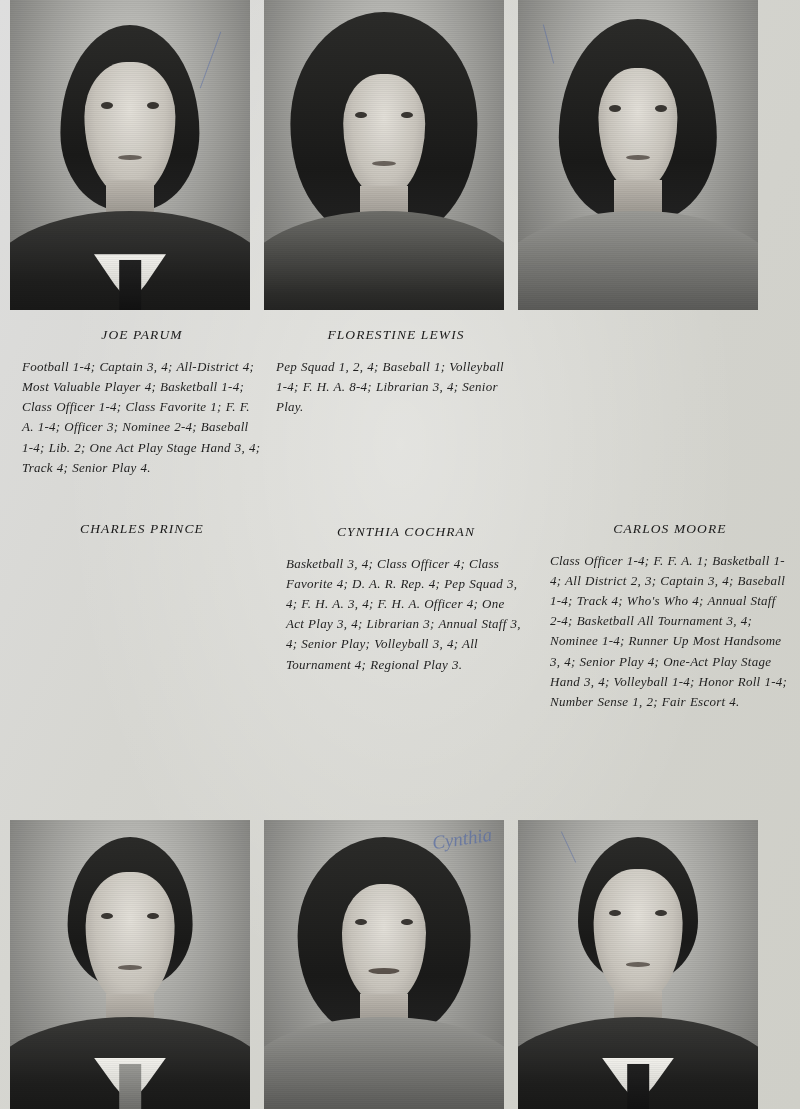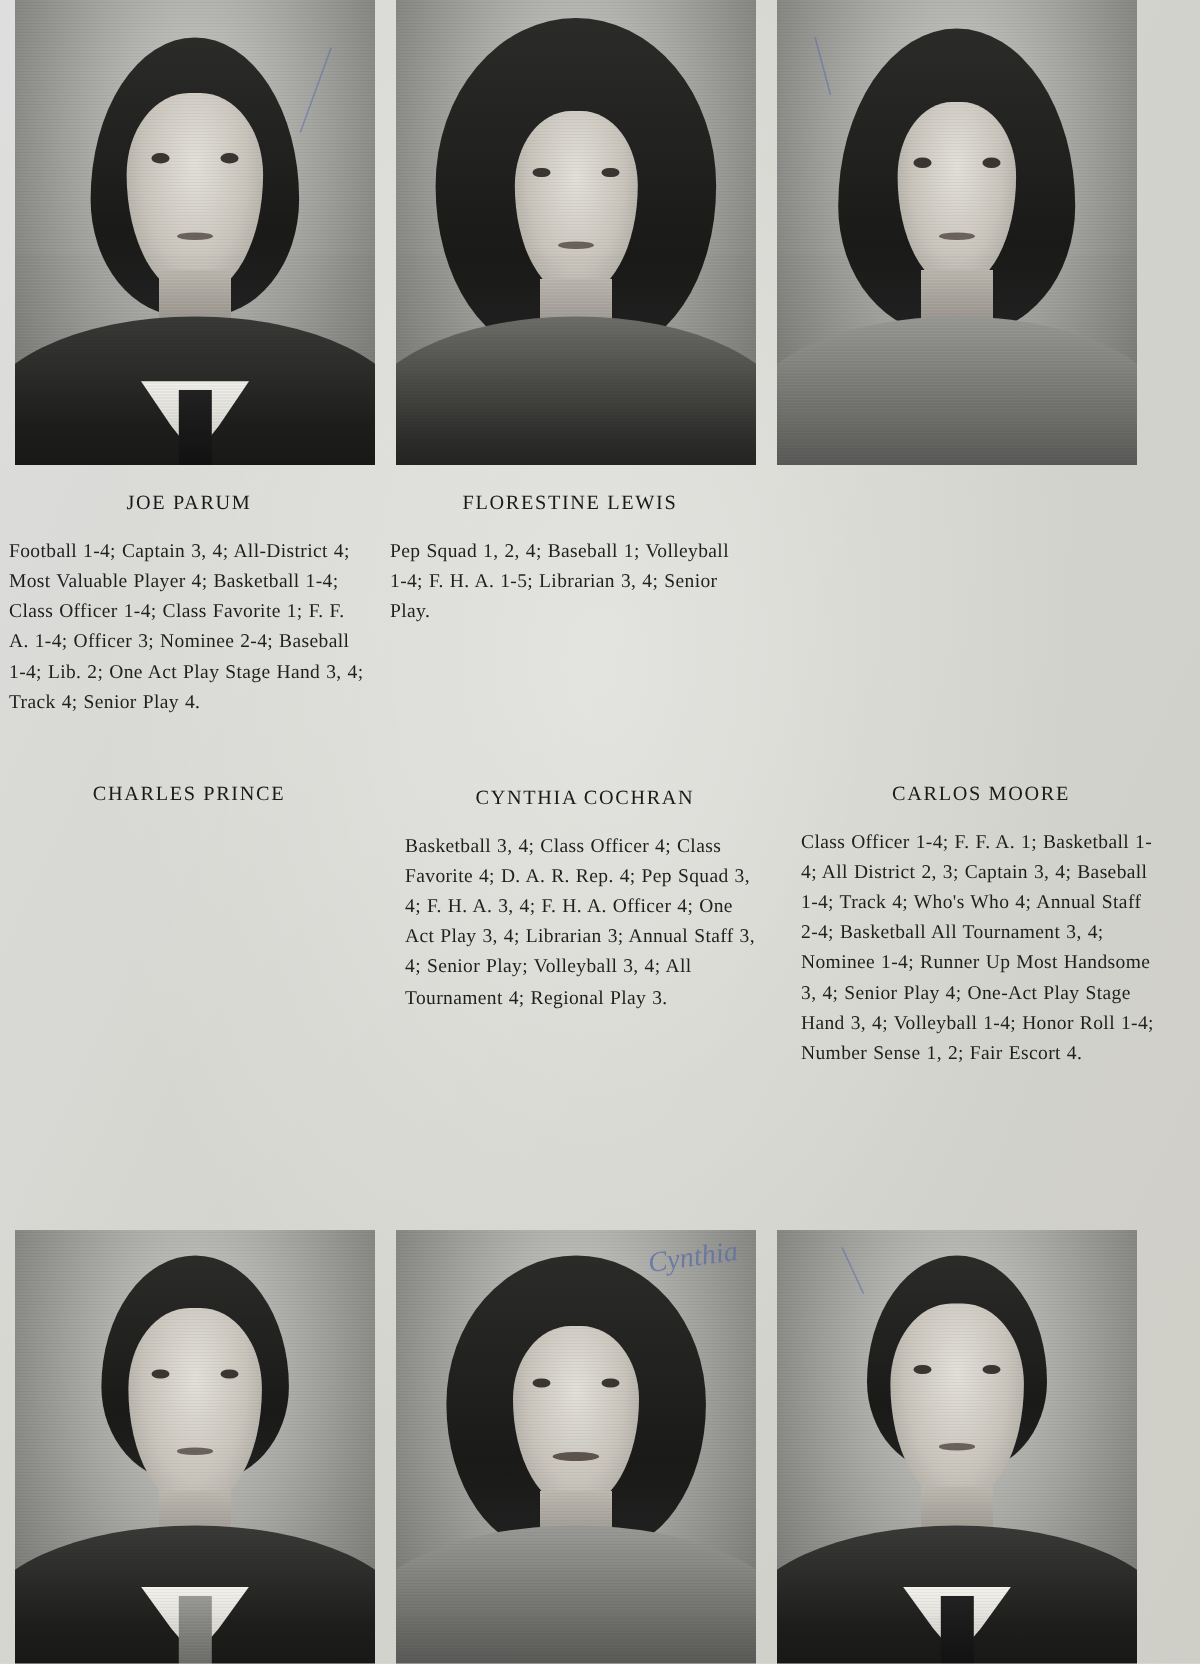--- a/index.html
+++ b/index.html
@@ -170,22 +170,23 @@
     position: absolute;
     border-left: 1.5px solid rgba(90,110,165,0.55);
     height: 60px;
     transform: rotate(20deg);
   }
 
   
   .text-row {
     display: flex;
     gap: 14px;
-    padding: 0 6px;
+    padding: 0 22px;
     box-sizing: border-box;
+    font-style: italic;
   }
   .entry {
     width: 240px;
     flex: 0 0 auto;
   }
   .entry .name {
     text-align: center;
     font-size: 13.5px;
     letter-spacing: 1.1px;
     font-variant: small-caps;
@@ -262,21 +263,21 @@
 
   <div class="text-row">
 
     <div class="entry">
       <div class="name">JOE PARUM</div>
       <div class="activities">Football 1-4; Captain 3, 4; All-District 4; Most Valuable Player 4; Basketball 1-4; Class Officer 1-4; Class Favorite 1; F. F. A. 1-4; Officer 3; Nominee 2-4; Baseball 1-4; Lib. 2; One Act Play Stage Hand 3, 4; Track 4; Senior Play 4.</div>
     </div>
 
     <div class="entry">
       <div class="name">FLORESTINE LEWIS</div>
-      <div class="activities">Pep Squad 1, 2, 4; Baseball 1; Volleyball 1-4; F. H. A. 1-5; Librarian 3, 4; Senior Play.</div>
+      <div class="activities">Pep Squad 1, 2, 4; Baseball 1; Volleyball 1-4; F. H. A. 8-4; Librarian 3, 4; Senior Play.</div>
     </div>
 
 
   </div>
 
   <div class="spacer-md"></div>
 
   <div class="text-row" style="align-items:flex-start;gap:24px;">
 
     <div class="entry">

